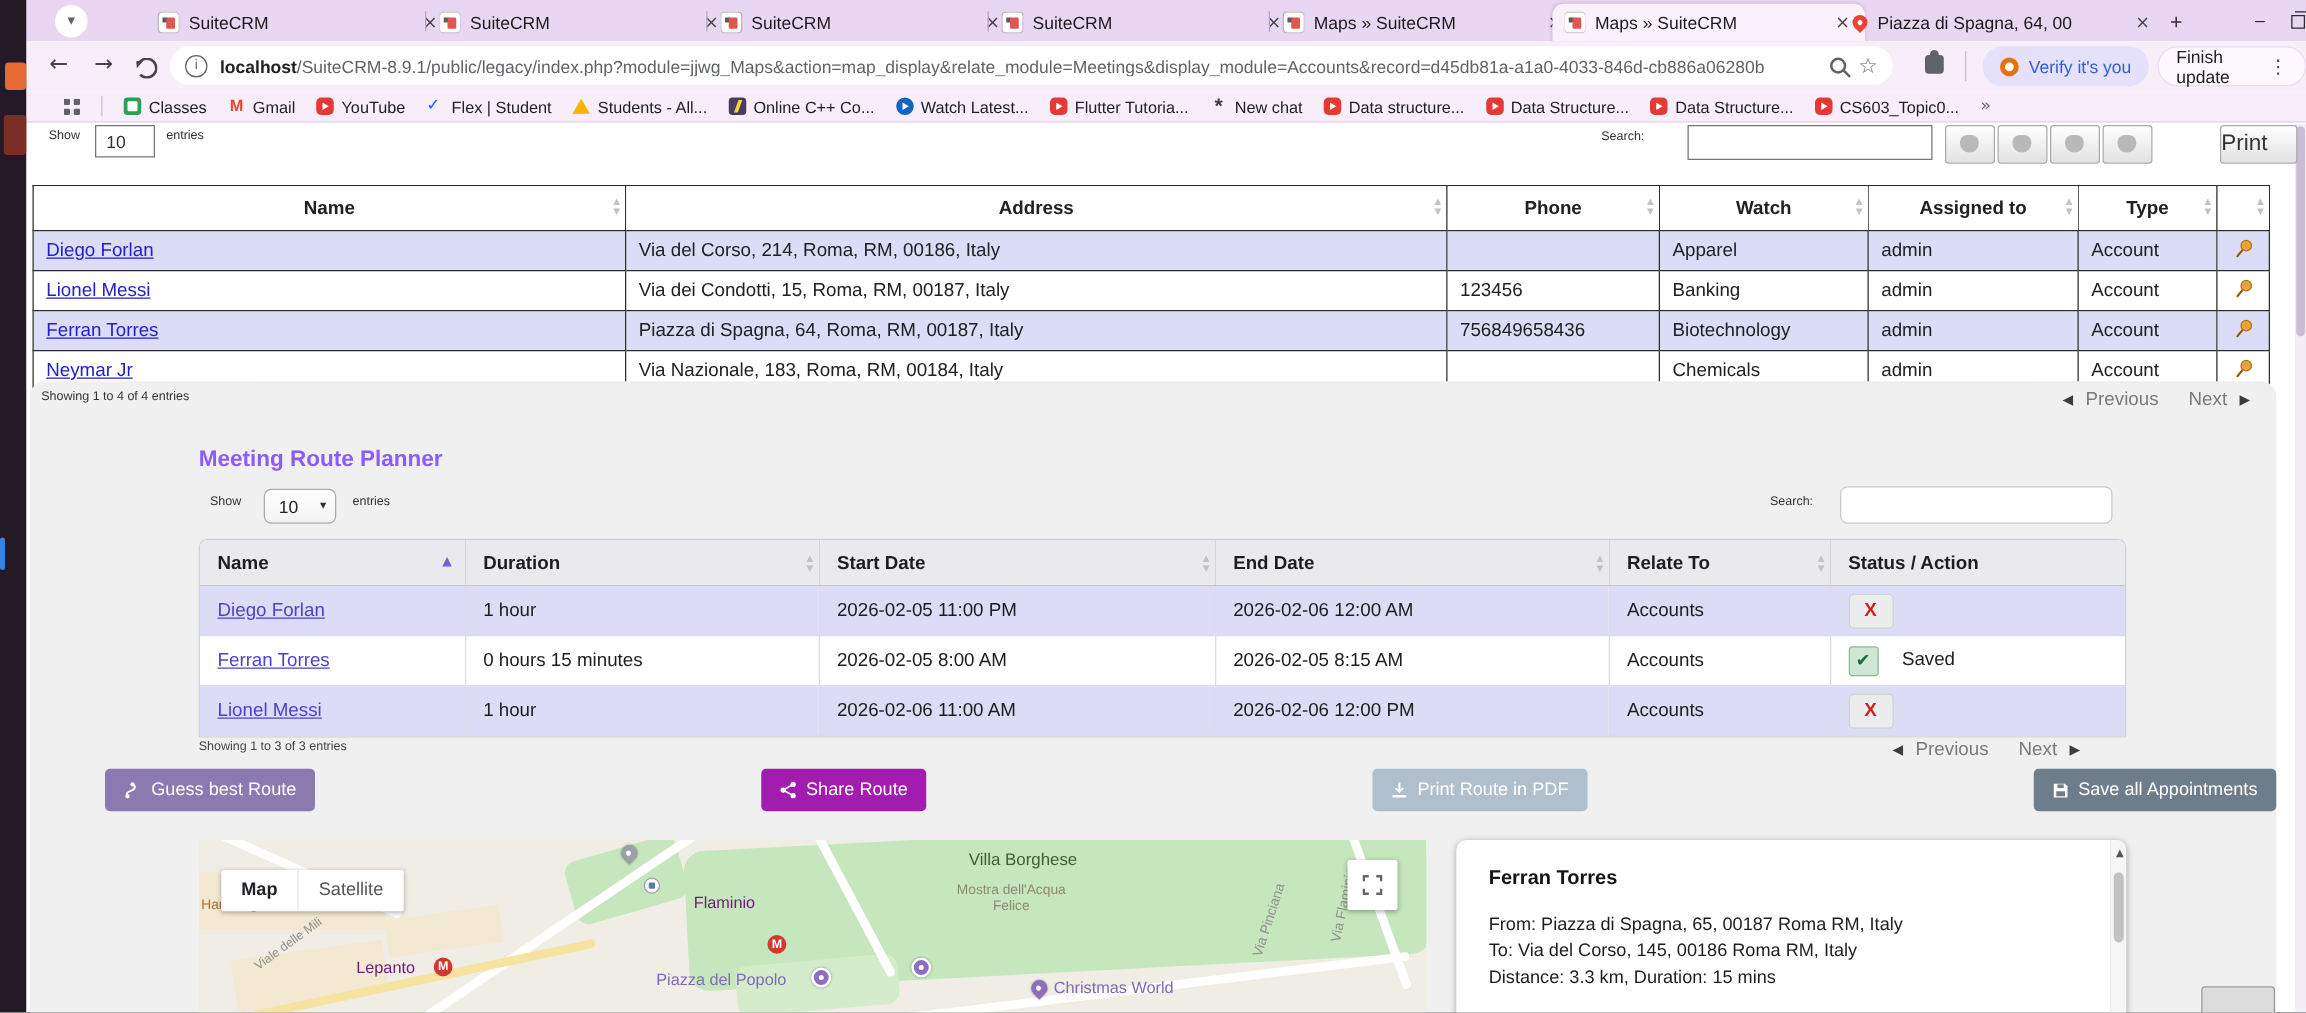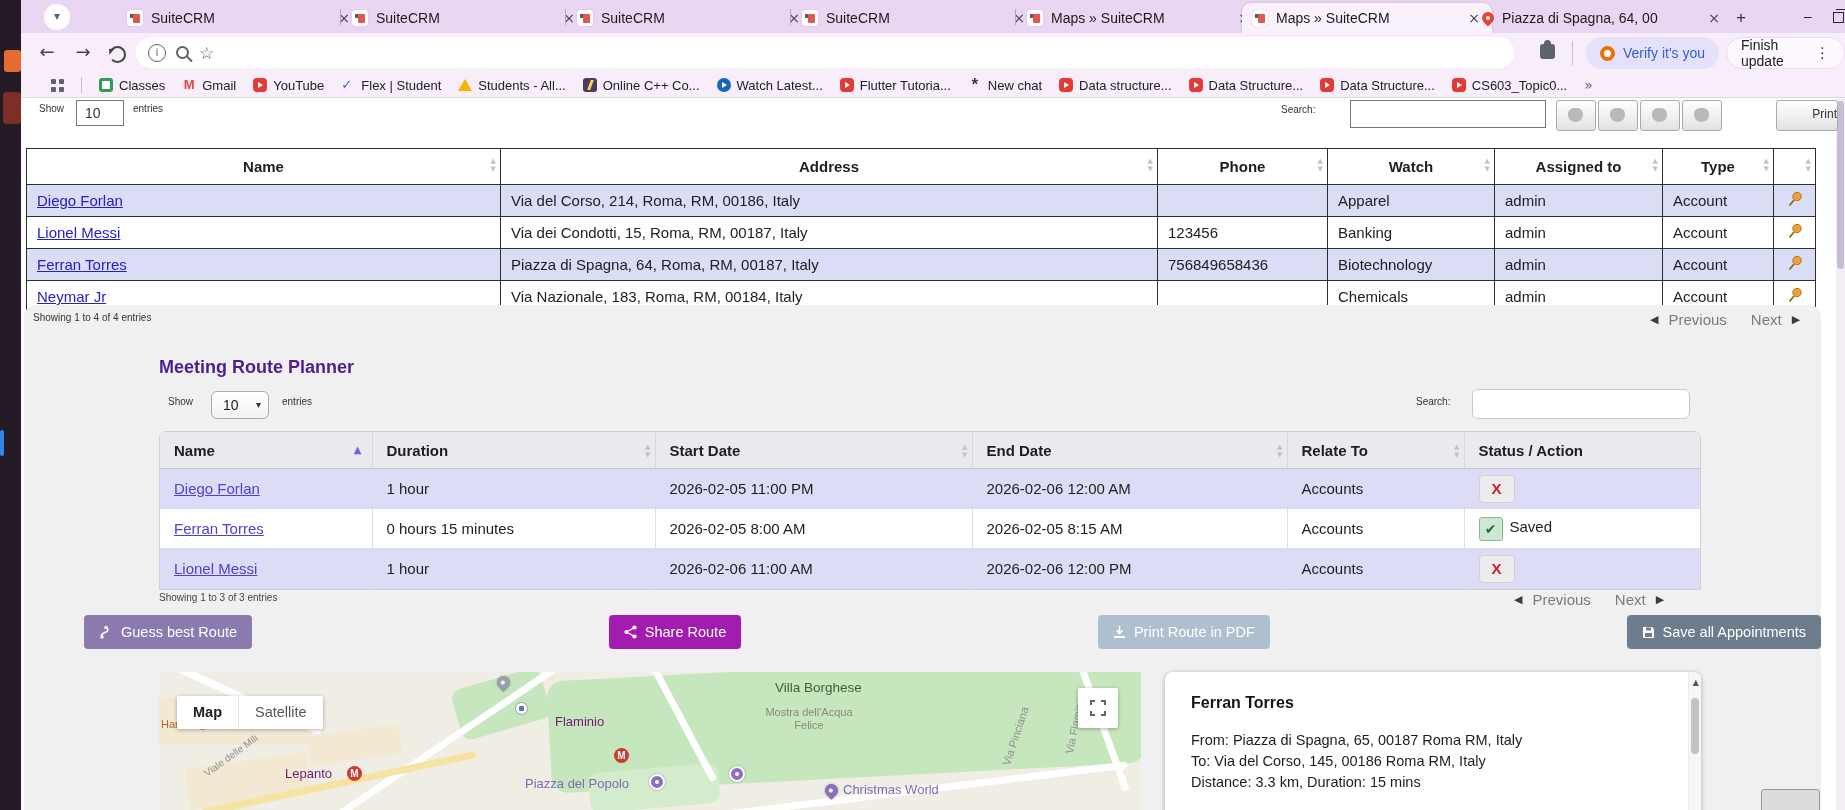--- a/index.html
+++ b/index.html
@@ -90,59 +90,59 @@
   
   .lbl{position:absolute;font-size:10px;color:#333;}
   .sel1{position:absolute;left:76px;top:100px;width:48px;height:26px;border:1px solid #767676;background:#fff;
         font-size:14px;color:#333;line-height:24px;padding-left:8px;box-sizing:border-box;cursor:pointer;}
   .inp1{position:absolute;left:1350px;top:100px;width:196px;height:28px;border:1px solid #767676;background:#fff;box-sizing:border-box;cursor:text;}
   .expbtn{position:absolute;top:100px;width:38px;height:29px;border:1px solid #a9a9a9;border-radius:3px;
           background:linear-gradient(#ffffff,#e2e2e2);cursor:pointer;}
   .expbtn::after{content:"";position:absolute;left:11px;top:7px;width:15px;height:14px;background:#b9b9b9;
                  border-radius:40% 40% 50% 50%;}
   .printbtn{position:absolute;left:1776px;top:100px;width:60px;height:29px;border:1px solid #a9a9a9;border-radius:3px;
-            background:linear-gradient(#ffffff,#e2e2e2);font-size:12px;color:#333;text-align:right;line-height:27px;cursor:pointer;}
+            background:linear-gradient(#ffffff,#e2e2e2);font-size:18px;color:#333;text-align:left;line-height:27px;cursor:pointer;}
 
   
   .t1{position:absolute;left:26px;top:148px;border-collapse:collapse;table-layout:fixed;width:1789px;font-size:15px;}
   .t1 th{border:1px solid #2e2e2e;height:33px;background:#fff;font-weight:bold;position:relative;text-align:center;}
   .t1 td{border:1px solid #2e2e2e;height:31px;padding:0 10px;white-space:nowrap;overflow:hidden;}
   .t1 tr.lav td{background:#dbdcf6;}
   .sortst{position:absolute;right:4px;top:8px;display:flex;flex-direction:column;font-size:7px;line-height:8px;color:#c2c2c2;cursor:pointer;}
   .lnk1{color:#2420c8;text-decoration:underline;cursor:pointer;}
   .pincell{text-align:center;padding:0 !important;}
 
   .pag{position:absolute;display:flex;align-items:center;gap:10px;font-size:15px;color:#7a7a7a;}
   .pag .arr{color:#3c3c3c;font-size:11px;cursor:pointer;}
   .pag span.pg{cursor:pointer;}
 
   
   .panel{position:absolute;left:24px;top:305px;width:1797px;height:520px;background:#f0f0f0;border-radius:12px 12px 0 0;}
-  .h1{position:absolute;left:135px;top:52px;font-size:18px;font-weight:bold;color:#4c1d95;}
+  .h1{position:absolute;left:135px;top:52px;font-size:18px;font-weight:bold;color:#8b5cf6;}
   .sel2{position:absolute;left:187px;top:86px;width:58px;height:28px;border:1px solid #ababab;border-radius:6px;
         background:linear-gradient(#fff,#f2f2f2);font-size:14px;color:#222;line-height:26px;padding-left:11px;box-sizing:border-box;cursor:pointer;}
   .sel2 .car{position:absolute;right:7px;top:0px;font-size:10px;color:#333;}
   .inp2{position:absolute;left:1448px;top:84px;width:218px;height:30px;border:1px solid #c9c9c9;border-radius:6px;background:#fff;box-sizing:border-box;cursor:text;}
 
   
   .t2wrap{position:absolute;left:135px;top:126px;width:1540px;border:1px solid #cfcfd9;border-radius:7px 7px 0 0;overflow:hidden;background:#fff;}
   .t2{border-collapse:collapse;table-layout:fixed;width:1540px;font-size:15px;}
   .t2 th{background:#e9e9ee;height:36px;text-align:left;padding:0 14px;font-weight:bold;color:#1e1e1e;
          border-right:1px solid #d6d6de;border-bottom:1px solid #c6c6d0;position:relative;}
   .t2 th:last-child{border-right:none;}
   .t2 td{height:39px;padding:0 14px;border-right:1px solid #dcdce8;border-bottom:1px solid #dcdce8;white-space:nowrap;overflow:hidden;color:#1e1e1e;}
   .t2 td:last-child{border-right:none;}
   .t2 tr.lav td{background:#dcdcf6;}
   .lnk2{color:#4b43cf;text-decoration:underline;cursor:pointer;}
   .sort-up{position:absolute;right:10px;top:12px;font-size:10px;color:#6f63d8;}
   .xbtn{display:inline-block;min-width:34px;height:26px;border:1px solid #d2d2d2;background:#ececec;border-radius:4px;
         color:#d01f1f;font-weight:bold;text-align:center;line-height:26px;font-size:15px;cursor:pointer;}
   .chk{display:inline-block;width:22px;height:22px;background:#cde7d4;border:1px solid #87b894;border-radius:3px;
        color:#1d6b34;font-size:14px;line-height:22px;text-align:center;vertical-align:middle;}
-  .savedtxt{margin-left:7px;color:#1e1e1e;}
+  .savedtxt{margin-left:19px;color:#1e1e1e;}
 
   
   .btnrow{position:absolute;left:60px;top:310px;width:1737px;display:flex;justify-content:space-between;gap:26px;}
   .act-btn{height:34px;border-radius:4px;color:#fff;font-size:14.5px;display:inline-flex;align-items:center;
            gap:8px;padding:0 15px;cursor:pointer;border:none;font-family:"Liberation Sans",sans-serif;}
   .b-guess{background:#8a7ab0;}  .b-share{background:#a21caf;}
   .b-print{background:#afbfcd;}  .b-save{background:#6d7d8b;}
 
   
   .map{position:absolute;left:135px;top:367px;width:982px;height:160px;background:#f0ede4;overflow:hidden;}
@@ -251,20 +251,21 @@
     <div class="wc-restore" style="left:1812px;"></div>
 
   </div>
 
   <div class="toolbar">
     <span class="nav-ic g" style="left:14px;">←</span>
     <span class="nav-ic g" style="left:50px;">→</span>
     <span class="reload"></span>
     <div class="omni">
       <span class="info-ic">i</span>
+      <span class="url"><b>localhost</b><span>/SuiteCRM-8.9.1/public/legacy/index.php?module=jjwg_Maps&amp;action=map_display&amp;relate_module=Meetings&amp;display_module=Accounts&amp;record=d45db81a-a1a0-4033-846d-cb886a06280b</span></span>
       <span class="mag"></span>
       <span class="star g">☆</span>
     </div>
     <span class="puzzle"></span>
     <span class="tdiv"></span>
     <div class="pill verify">
       <span class="vring"></span>
       <span>Verify it's you</span>
     </div>
     <div class="pill finish">

